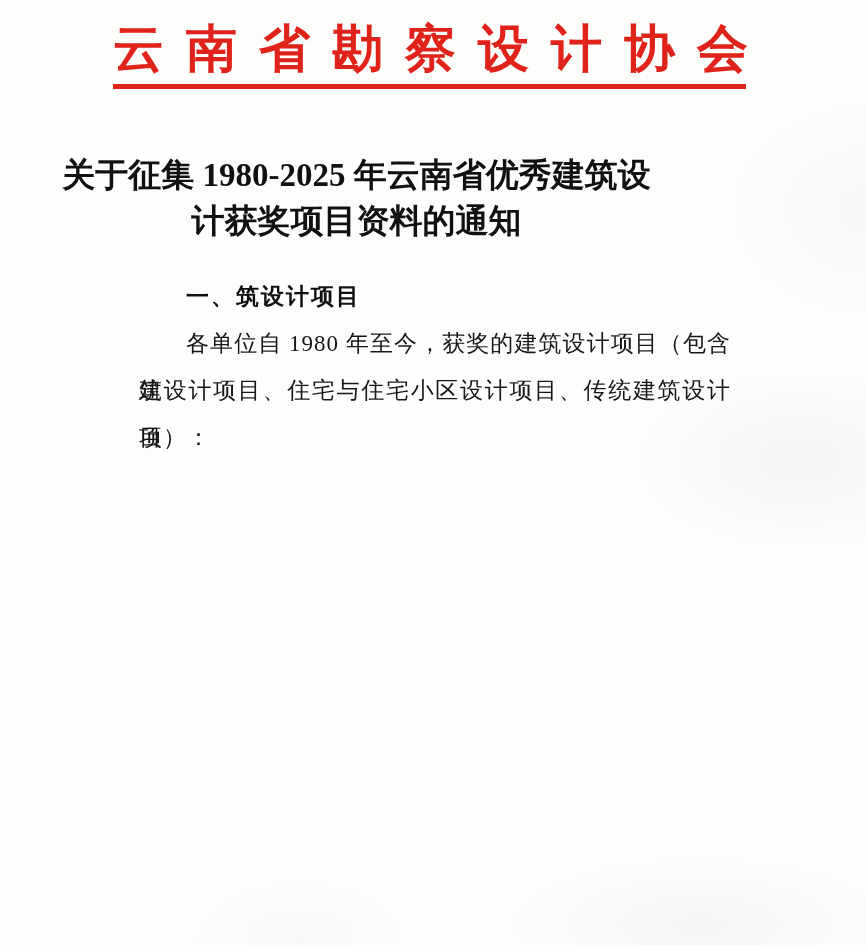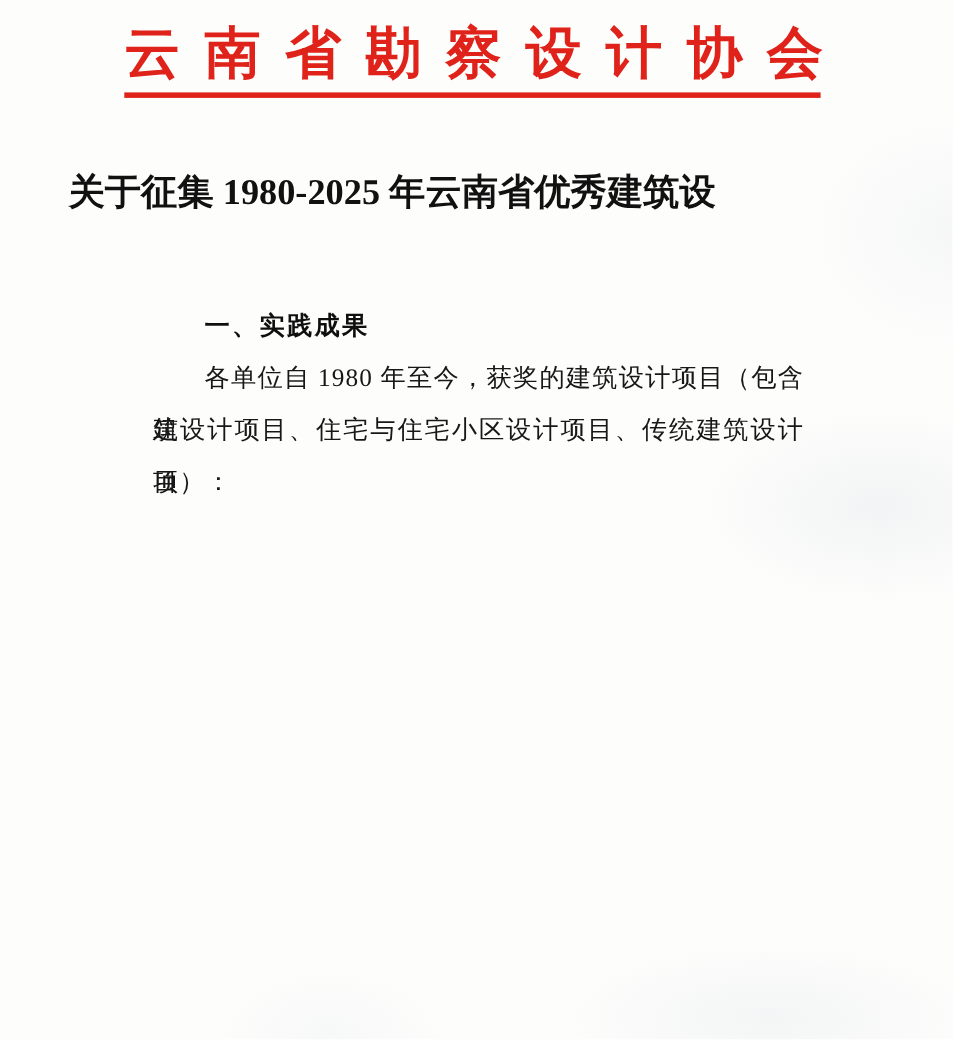--- a/index.html
+++ b/index.html
@@ -100,25 +100,26 @@
 <body>
 
 <div class="page" style="color: rgb(23, 23, 23); padding-left: 40px;">
 
   <div class="org-header">云南省勘察设计协会</div>
 
   <div class="red-rule"></div>
 
   <div class="doc-title">
     <div>关于征集 1980-2025 年云南省优秀建筑设</div>
+    <div>计获奖项目资料的通知</div>
   </div>
 
   <div class="doc-body">
       <div class="para heading">
-        <div class="line indent">一、实践成果</div>
+        <div class="line indent">一、筑设计项目</div>
       </div>
       <div class="para normal">
         <div class="line indent fill">各单位自 1980 年至今，获奖的建筑设计项目（包含建</div>
         <div class="line fill">筑设计项目、住宅与住宅小区设计项目、传统建筑设计项</div>
         <div class="line">目）：</div>
       </div>
     </div>
 
 </div>
 

